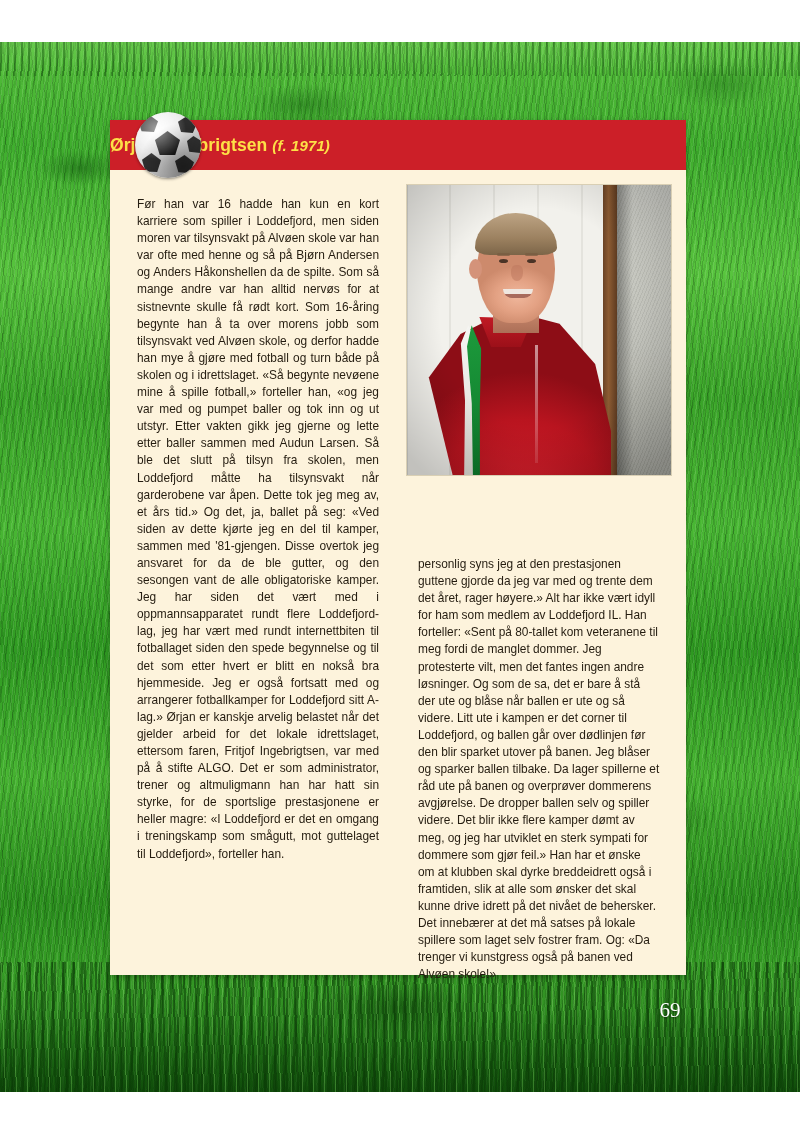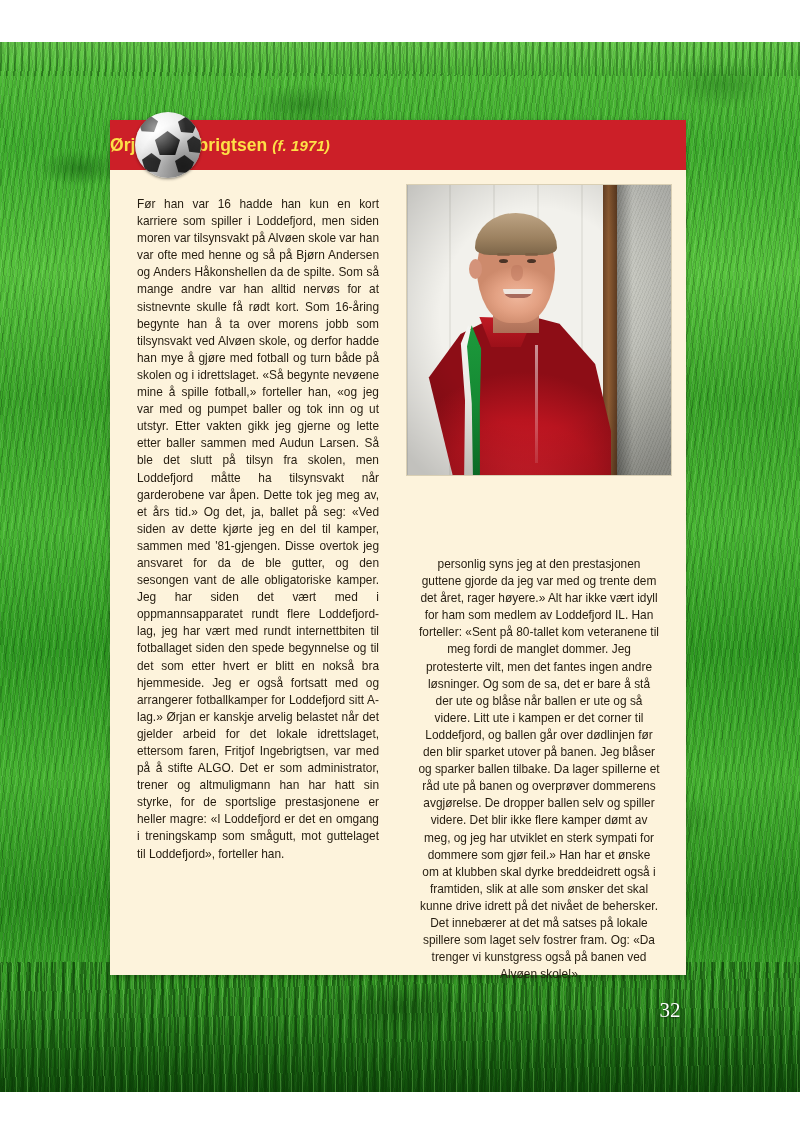--- a/index.html
+++ b/index.html
@@ -210,21 +210,21 @@
     width: 266px;
     top: 374px;
   }
   .col p {
     margin: 12px;
   }
   .col p + p {
     text-indent: 14px;
   }
   .col p:last-child {
-    text-align: center;
+    text-align: left;
   }
   #col-left p:last-child {
     text-align: justify;
   }
 
   
   #photo-frame {
     position: absolute;
     left: 296px;
     top: 14px;
@@ -441,15 +441,15 @@
         <p>Før han var 16 hadde han kun en kort karriere som spiller i Loddefjord, men siden moren var tilsynsvakt på Alvøen skole var han var ofte med henne og så på Bjørn Andersen og Anders Håkonshellen da de spilte. Som så mange andre var han alltid nervøs for at sistnevnte skulle få rødt kort. Som 16-åring begynte han å ta over morens jobb som tilsynsvakt ved Alvøen skole, og derfor hadde han mye å gjøre med fotball og turn både på skolen og i idrettslaget. «Så begynte nevøene mine å spille fotball,» forteller han, «og jeg var med og pumpet baller og tok inn og ut utstyr. Etter vakten gikk jeg gjerne og lette etter baller sammen med Audun Larsen. Så ble det slutt på tilsyn fra skolen, men Loddefjord måtte ha tilsynsvakt når garderobene var åpen. Dette tok jeg meg av, et års tid.» Og det, ja, ballet på seg: «Ved siden av dette kjørte jeg en del til kamper, sammen med '81-gjengen. Disse overtok jeg ansvaret for da de ble gutter, og den sesongen vant de alle obligatoriske kamper. Jeg har siden det vært med i oppmannsapparatet rundt flere Loddefjord-lag, jeg har vært med rundt internettbiten til fotballaget siden den spede begynnelse og til det som etter hvert er blitt en nokså bra hjemmeside. Jeg er også fortsatt med og arrangerer fotballkamper for Loddefjord sitt A-lag.» Ørjan er kanskje arvelig belastet når det gjelder arbeid for det lokale idrettslaget, ettersom faren, Fritjof Ingebrigtsen, var med på å stifte ALGO. Det er som administrator, trener og altmuligmann han har hatt sin styrke, for de sportslige prestasjonene er heller magre: «I Loddefjord er det en omgang i treningskamp som smågutt, mot guttelaget til Loddefjord», forteller han.</p>
       </div>
 
       <div class="col" id="col-right">
         <p>personlig syns jeg at den prestasjonen guttene gjorde da jeg var med og trente dem det året, rager høyere.» Alt har ikke vært idyll for ham som medlem av Loddefjord IL. Han forteller: «Sent på 80-tallet kom veteranene til meg fordi de manglet dommer. Jeg protesterte vilt, men det fantes ingen andre løsninger. Og som de sa, det er bare å stå der ute og blåse når ballen er ute og så videre. Litt ute i kampen er det corner til Loddefjord, og ballen går over dødlinjen før den blir sparket utover på banen. Jeg blåser og sparker ballen tilbake. Da lager spillerne et råd ute på banen og overprøver dommerens avgjørelse. De dropper ballen selv og spiller videre. Det blir ikke flere kamper dømt av meg, og jeg har utviklet en sterk sympati for dommere som gjør feil.» Han har et ønske om at klubben skal dyrke breddeidrett også i framtiden, slik at alle som ønsker det skal kunne drive idrett på det nivået de behersker. Det innebærer at det må satses på lokale spillere som laget selv fostrer fram. Og: «Da trenger vi kunstgress også på banen ved Alvøen skole!»</p>
       </div>
 
     </div>
   </div>
 
-  <div id="page-number">32</div>
+  <div id="page-number">69</div>
 
 </div>
 
 </body></html>

